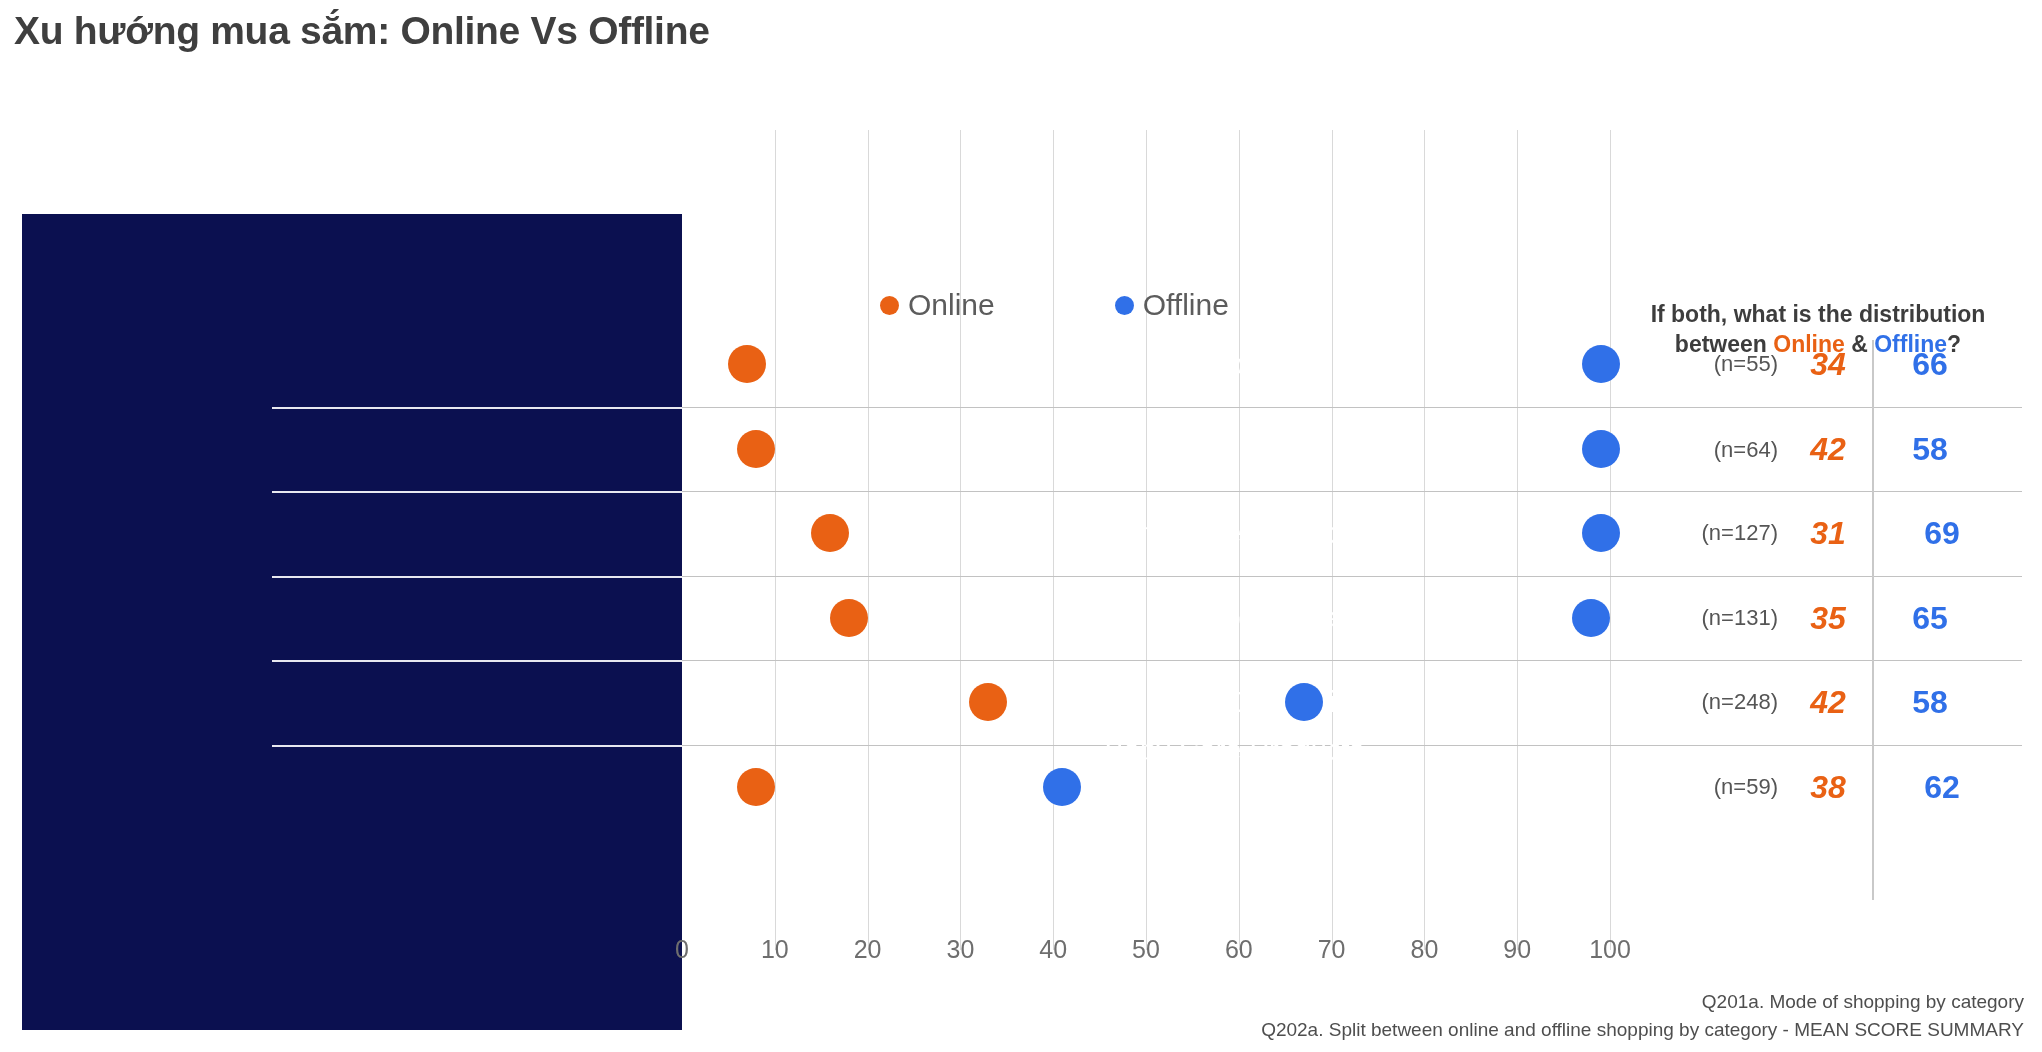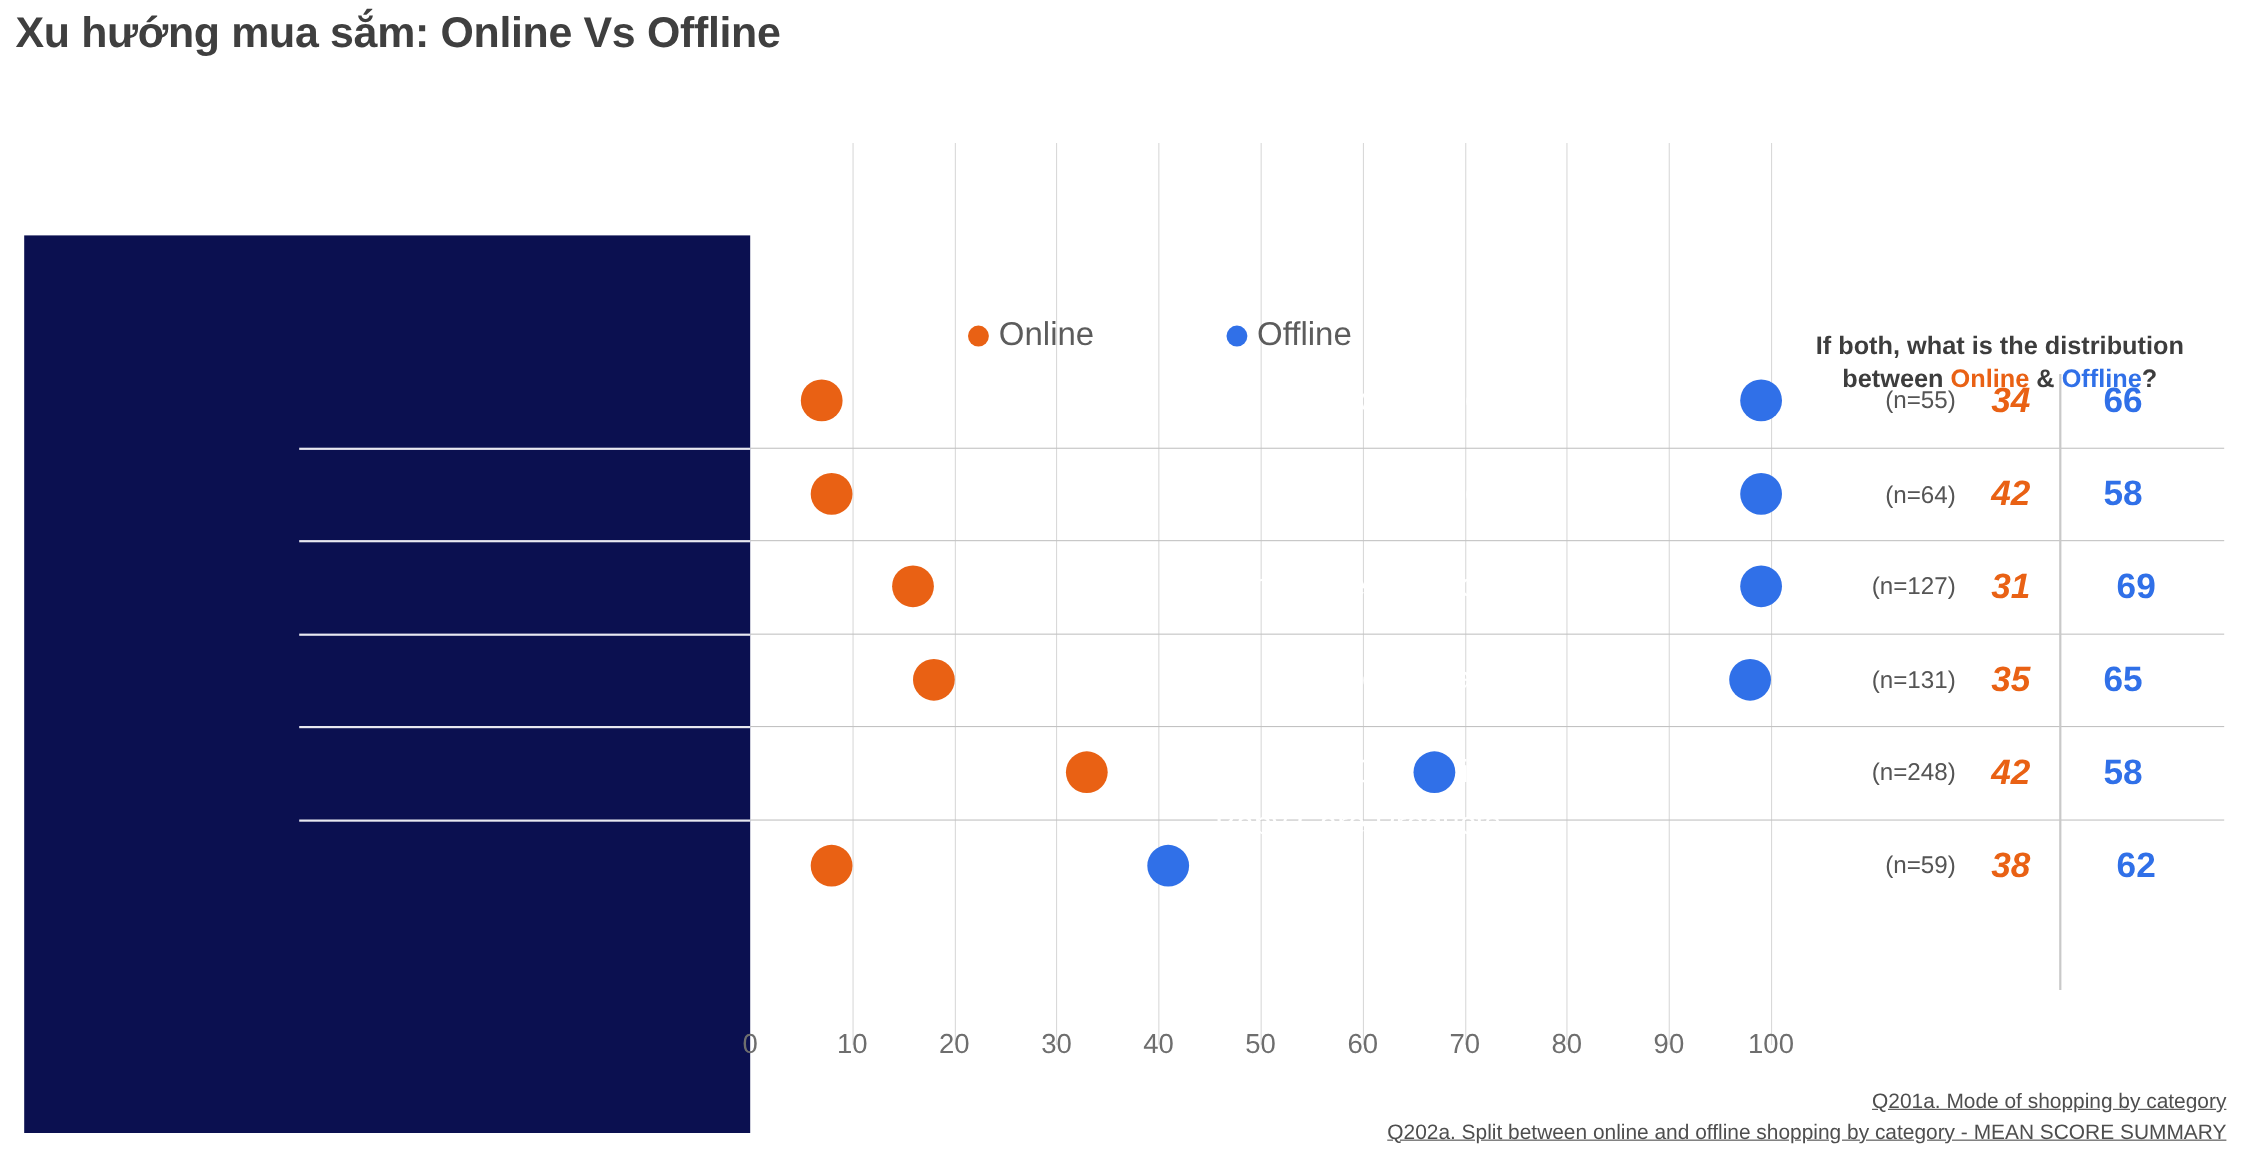--- a/index.html
+++ b/index.html
@@ -216,21 +216,20 @@
   }
   #footer-q {
     position: absolute;
     right: 18px;
     top: 988px;
     font-size: 19px;
     color: #4e4e4e;
     text-align: right;
     line-height: 1.45;
     white-space: nowrap;
-    text-decoration: underline;
   }
 </style>
 </head>
 <body>
 
 <div id="header">
   <h1 id="page-title">Xu hướng mua sắm: Online Vs Offline</h1>
 </div>
 
 <div id="chart-area">

